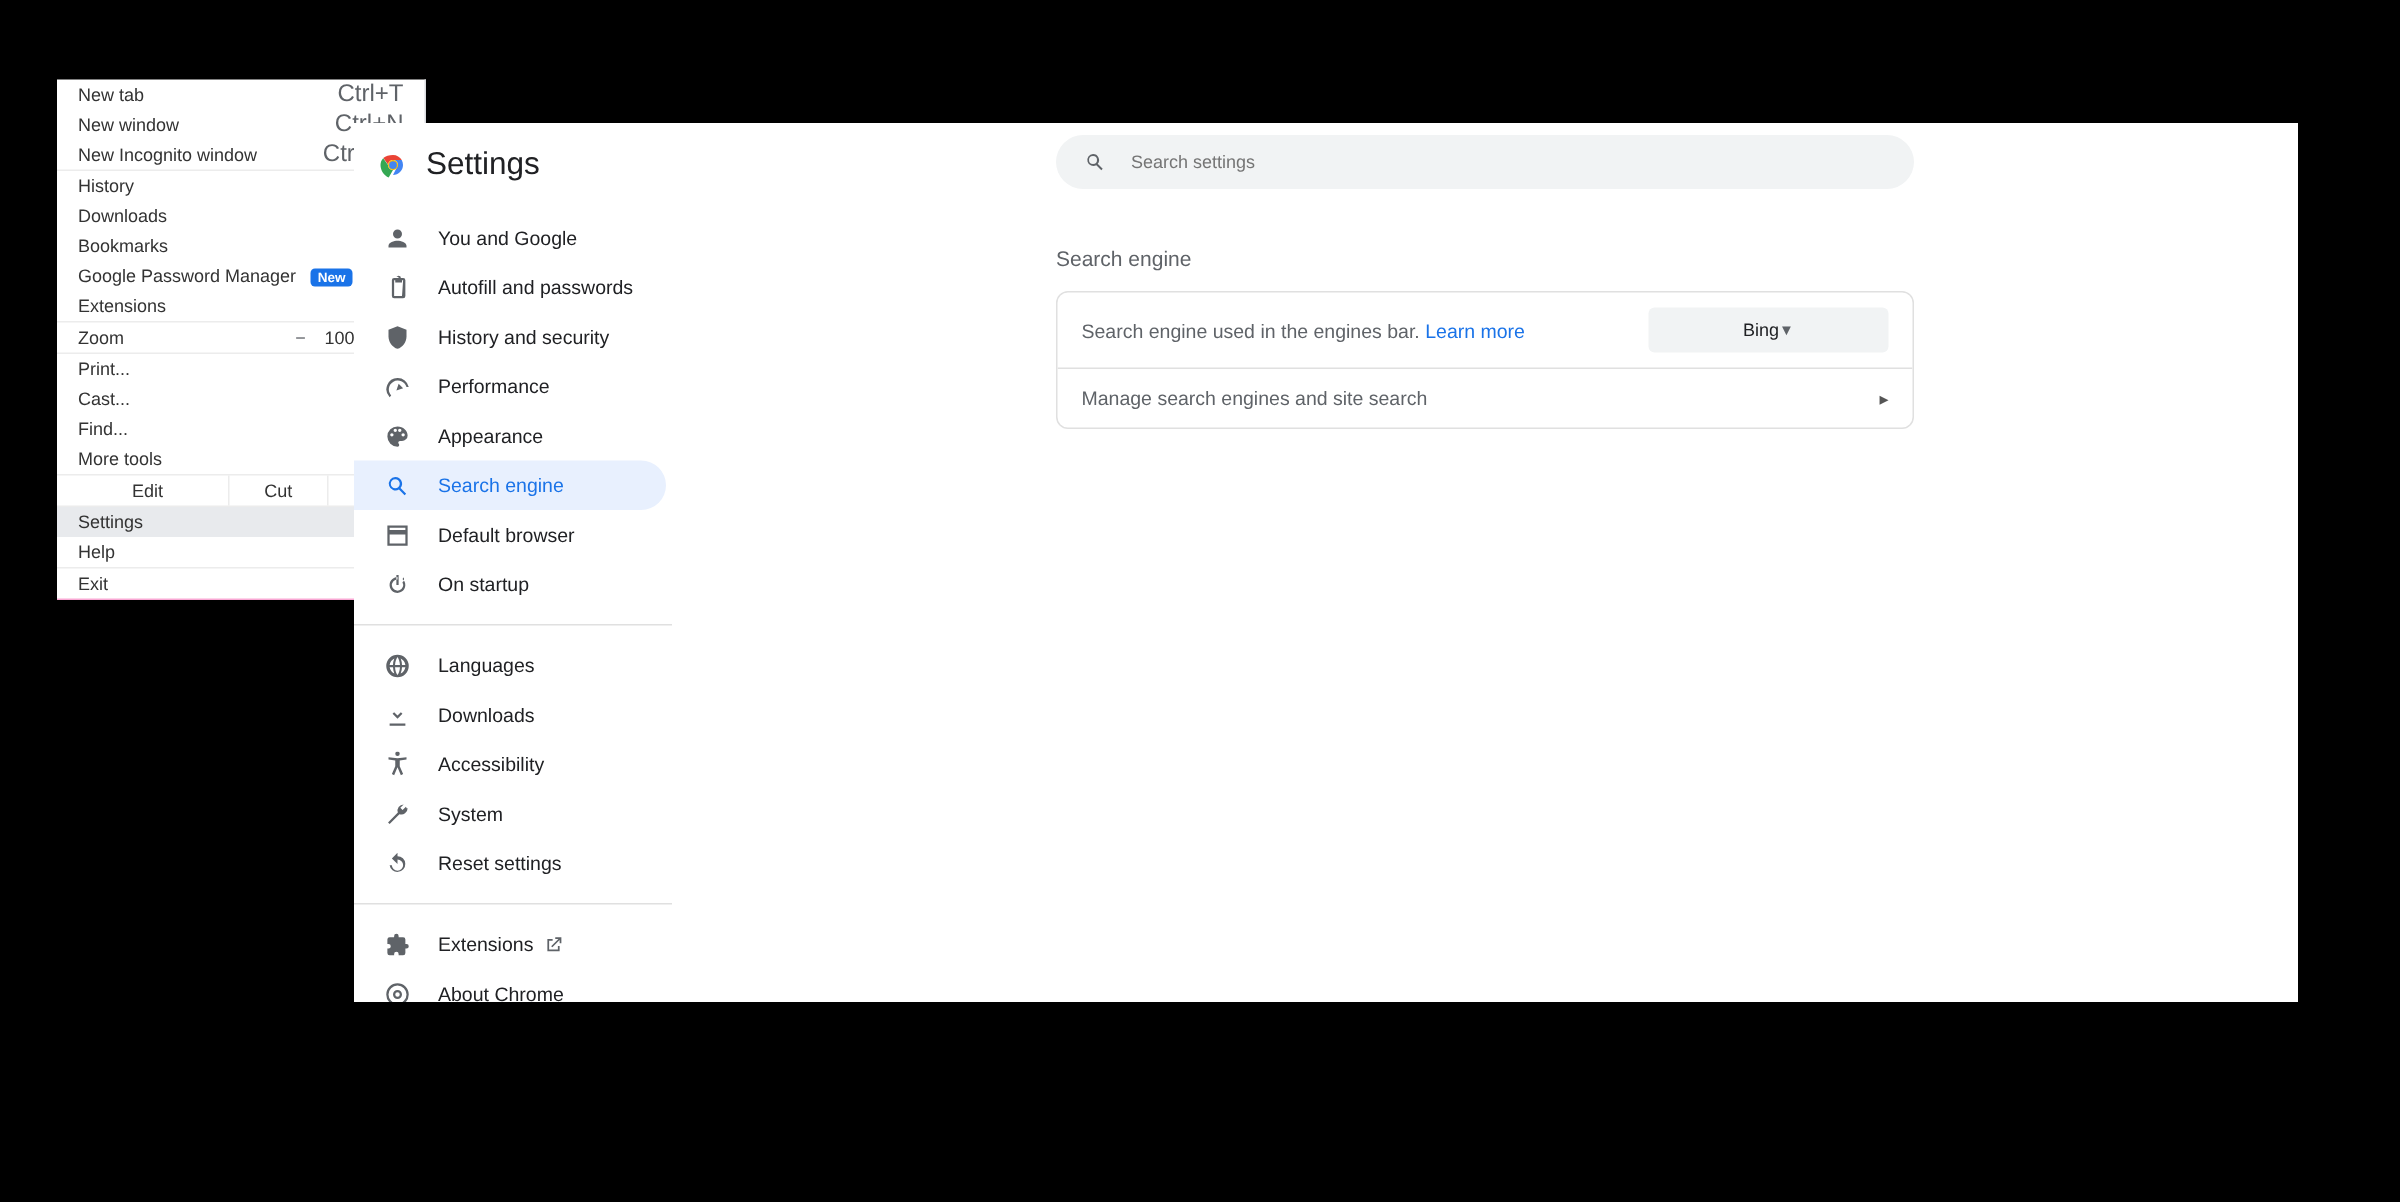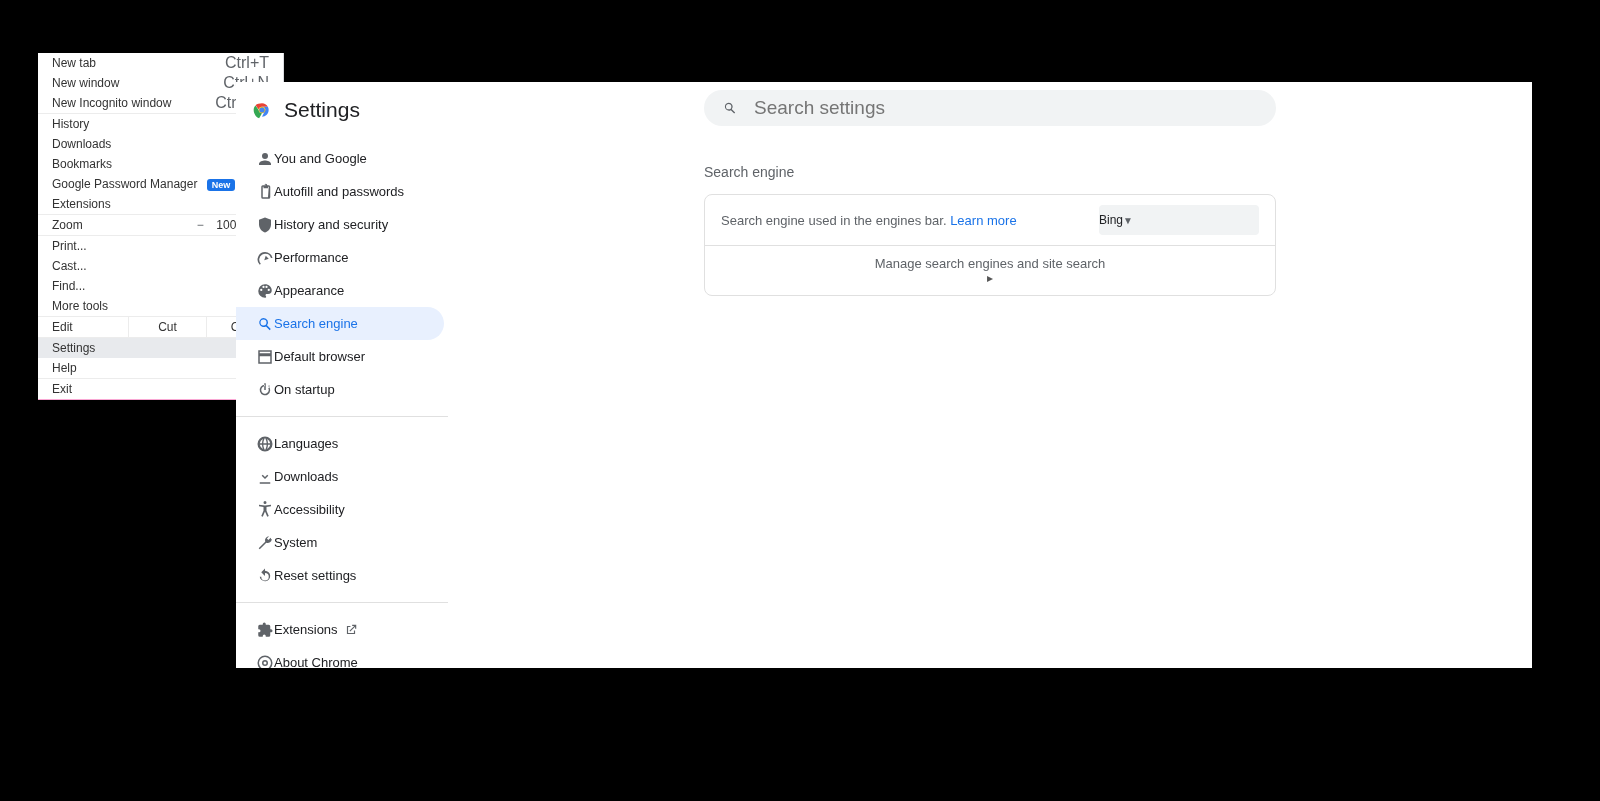--- a/index.html
+++ b/index.html
@@ -43,21 +43,21 @@
   }
   .cm-row.hover { background:#e8eaed; }
   .cm-sep { height:1px; background:#ececec; margin:0; }
   .cm-shortcut { color:#5f6368; font-size:16px; }
   .cm-badge {
     background:#1a73e8; color:#fff; font-size:9px; font-weight:600;
     padding:1px 5px; border-radius:3px; margin-left:6px;margin-top:22px;
   }
   .cm-zoom { display:flex; align-items:center; gap:10px; font-size:12px;}
   .cm-zoom span.btn { color:#5f6368; cursor:pointer; width:12px; text-align:center;}
-  .cm-edit { display:flex; }
+  .cm-edit { display:flex;padding-left:36px; }
   .cm-edit .cell { flex:1; text-align:center; border-left:1px solid #ececec; height:20px; line-height:20px;}
   .cm-edit .cell:first-child { border-left:none; text-align:left; padding-left:14px;}
   .caret-r::after{content:"›"; color:#777; font-size:13px;}
   .caret-l-clip{width:4px;overflow:hidden;display:inline-block;} 
 
   
   .settings-window {
     position: absolute;
     left: 236px;
     top: 82px;
@@ -75,21 +75,21 @@
   }
   .sb-header {
     display:flex; align-items:center; gap:12px;
     padding: 12px 16px 20px 16px;
     font-size: 21px; font-weight: 400;
     color: var(--text);
   }
   .chrome-logo{position:relative;width:20px;height:20px;}
   .chrome-logo svg{width:20px;height:20px;display:block;}
   .sb-item {
-    display:flex; align-items:center; 
+    display:flex; align-items:center; gap:18px;
     height:33px;
     padding-left:20px;
     font-size:13px;
     cursor:pointer;
     color: var(--text);
     border-radius: 0 22px 22px 0;
     margin-right:4px;
   }
   .sb-item.active{
     background:#e8f0fe;
@@ -115,21 +115,21 @@
     background:var(--grey-100);
     border-radius:22px;
     display:flex; align-items:center;
     padding:0 18px;
     gap:14px;
     color:#5f6368;
     font-size:14px;
   }
   .search-wrap svg{width:16px;height:16px;fill:#5f6368;}
   .search-wrap input{
-    border:none;background:transparent;outline:none;flex:1;font-size:19px;color:#202124;
+    border:none;background:transparent;outline:none;flex:1;font-size:12px;color:#202124;
   }
   .section-title{
     width:572px;
     font-size:14px;
     color:#5f6368;
     margin:38px 0 14px 0;
   }
   .card{
     width:572px;
     border:1px solid #e0e0e0;
@@ -137,28 +137,28 @@
     overflow:hidden;
     background:#fff;
   }
   .card-row{
     display:flex;align-items:center;justify-content:space-between;
     padding:10px 16px;
     font-size:13px;
     color:#5f6368;
     min-height:40px;
   }
-  .card-row + .card-row{border-top:1px solid #e0e0e0;flex-direction:column;}
+  .card-row + .card-row{border-top:1px solid #e0e0e0;}
   .learn-more{color:var(--chrome-blue);cursor:pointer;}
   .select-box{
     background:var(--grey-100);
     border-radius:4px;
     width:160px;
     height:30px;
-    display:flex;align-items:center;justify-content:flex-start;
+    display:flex;align-items:center;justify-content:center;
     padding:0 0;
     font-size:12px;
     color:#202124;
     cursor:pointer;
   }
   .select-box .arrow{font-size:10px;color:#5f6368;}
   .row-chevron{font-size:12px;color:#555;}
 </style>
 </head>
 <body>

